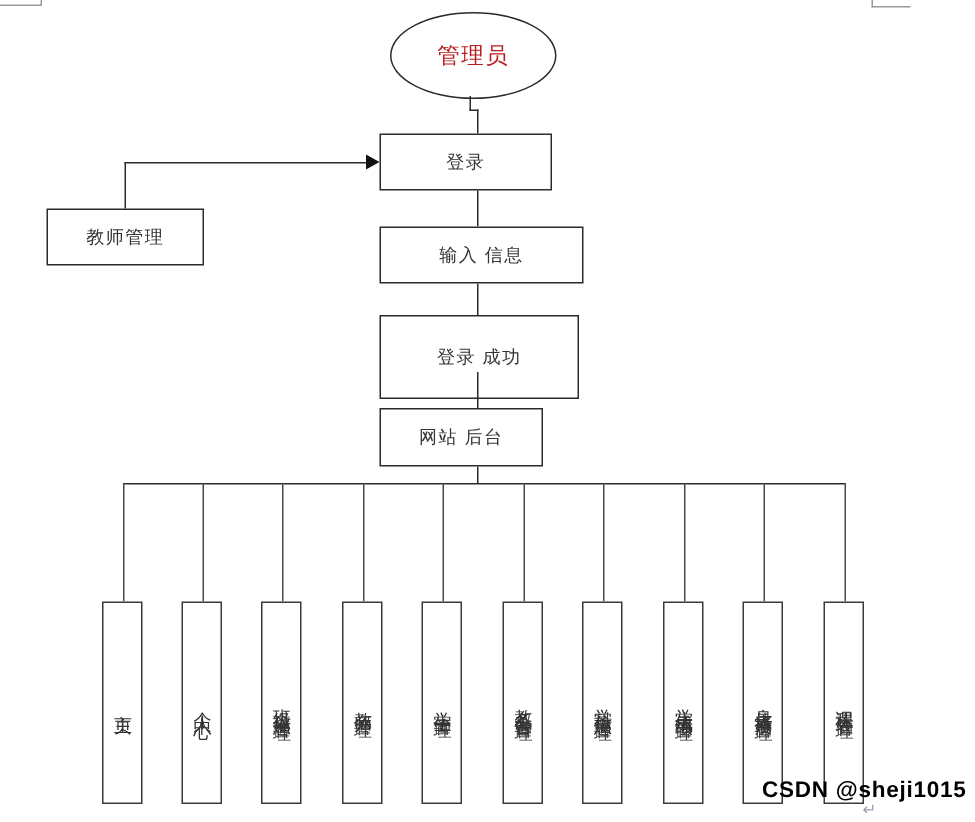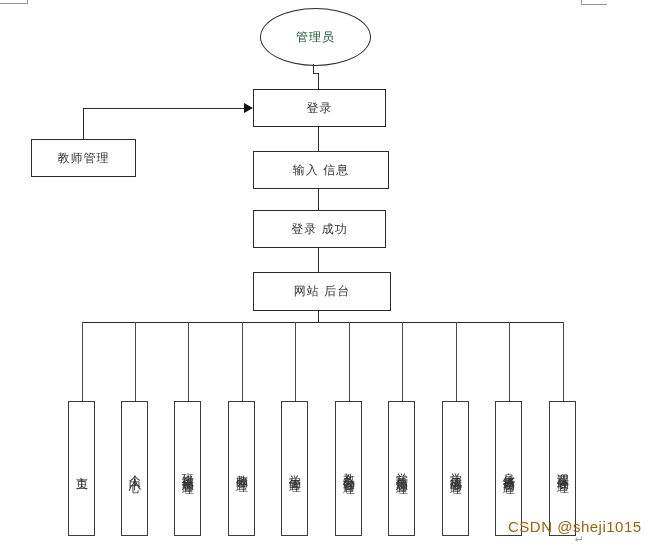--- a/index.html
+++ b/index.html
@@ -11,21 +11,21 @@
   .box{
     position:absolute;box-sizing:border-box;background:#ffffff;
     border:1.3px solid #2b2b2b;
     display:flex;align-items:center;justify-content:center;
     font-size:12px;letter-spacing:1px;color:#333;white-space:pre;
   }
   .ellipse{
     position:absolute;box-sizing:border-box;background:#ffffff;
     border:1.3px solid #2b2b2b;border-radius:50%;
     display:flex;align-items:center;justify-content:center;
-    font-size:12px;letter-spacing:1px;color:#14532d;
+    font-size:15px;letter-spacing:1px;color:#b91c1c;
   }
   .line{position:absolute;background:#2b2b2b;}
   .branch{position:absolute;background:#4a4a4a;width:1px;top:322px;height:79px;}
   .module{
     position:absolute;box-sizing:border-box;background:#ffffff;
     border:1.3px solid #3a3a3a;top:401px;width:27px;height:135px;
     display:flex;align-items:center;justify-content:center;
     writing-mode:vertical-rl;text-orientation:upright;
     font-size:12px;letter-spacing:2px;color:#333;
   }
@@ -47,33 +47,33 @@
 
   <div id="frag-tl" class="frag"></div>
   <div id="frag-tr" class="frag"></div>
 
   <div class="ellipse" style="left:260px;top:8px;width:111px;height:58px;">管理员</div>
 
   <div class="line" style="left:313px;top:64px;width:1px;height:10px;"></div>
   <div class="line" style="left:313px;top:73px;width:6px;height:1px;"></div>
   <div class="line" style="left:318px;top:73px;width:1px;height:17px;"></div>
 
-  <div class="box" style="left:253px;top:89px;width:133px;height:38px;">登录</div>
+  <div class="box" style="left:253px;top:89px;width:115px;height:38px;">登录</div>
 
   <div class="line" style="left:318px;top:127px;width:1px;height:24px;"></div>
 
   <div class="box" style="left:253px;top:151px;width:136px;height:38px;">输入 信息</div>
 
   <div class="line" style="left:318px;top:189px;width:1px;height:21px;"></div>
 
-  <div class="box" style="left:253px;top:210px;width:133px;height:38px;">登录 成功</div>
+  <div class="box" style="left:253px;top:210px;width:133px;height:56px;">登录 成功</div>
 
   <div class="line" style="left:318px;top:248px;width:1px;height:24px;"></div>
 
-  <div class="box" style="left:253px;top:272px;width:138px;height:39px;">网站 后台</div>
+  <div class="box" style="left:253px;top:272px;width:109px;height:39px;">网站 后台</div>
 
   <div class="box" style="left:31px;top:139px;width:105px;height:38px;">教师管理</div>
   <div class="line" style="left:83px;top:108px;width:1px;height:31px;"></div>
   <div class="line" style="left:83px;top:108px;width:163px;height:1px;"></div>
   <div class="arrowhead" style="left:244px;top:103px;"></div>
 
   <div class="line" style="left:318px;top:311px;width:1px;height:11px;"></div>
   <div class="line" style="left:82px;top:322px;width:482px;height:1px;"></div>
 
   <div class="branch" style="left:82px;"></div>
@@ -91,16 +91,16 @@
   <div class="module" style="left:121px;">个人中心</div>
   <div class="module" style="left:174px;">班级信息管理</div>
   <div class="module" style="left:228px;">教师管理</div>
   <div class="module" style="left:281px;">学生管理</div>
   <div class="module" style="left:335px;">教务公告管理</div>
   <div class="module" style="left:388px;">学科信息管理</div>
   <div class="module" style="left:442px;">学生成绩管理</div>
   <div class="module" style="left:495px;">身体素质管理</div>
   <div class="module" style="left:549px;">课程表管理</div>
 
-  <div id="watermark" style="color: #a16207;">CSDN @sheji1015</div>
+  <div id="watermark" style="color: #000000; font-weight: bold;">CSDN @sheji1015</div>
   <div id="para-mark" style="color: rgb(154, 162, 174);">↵</div>
 
 </div>
 
 </body></html>

